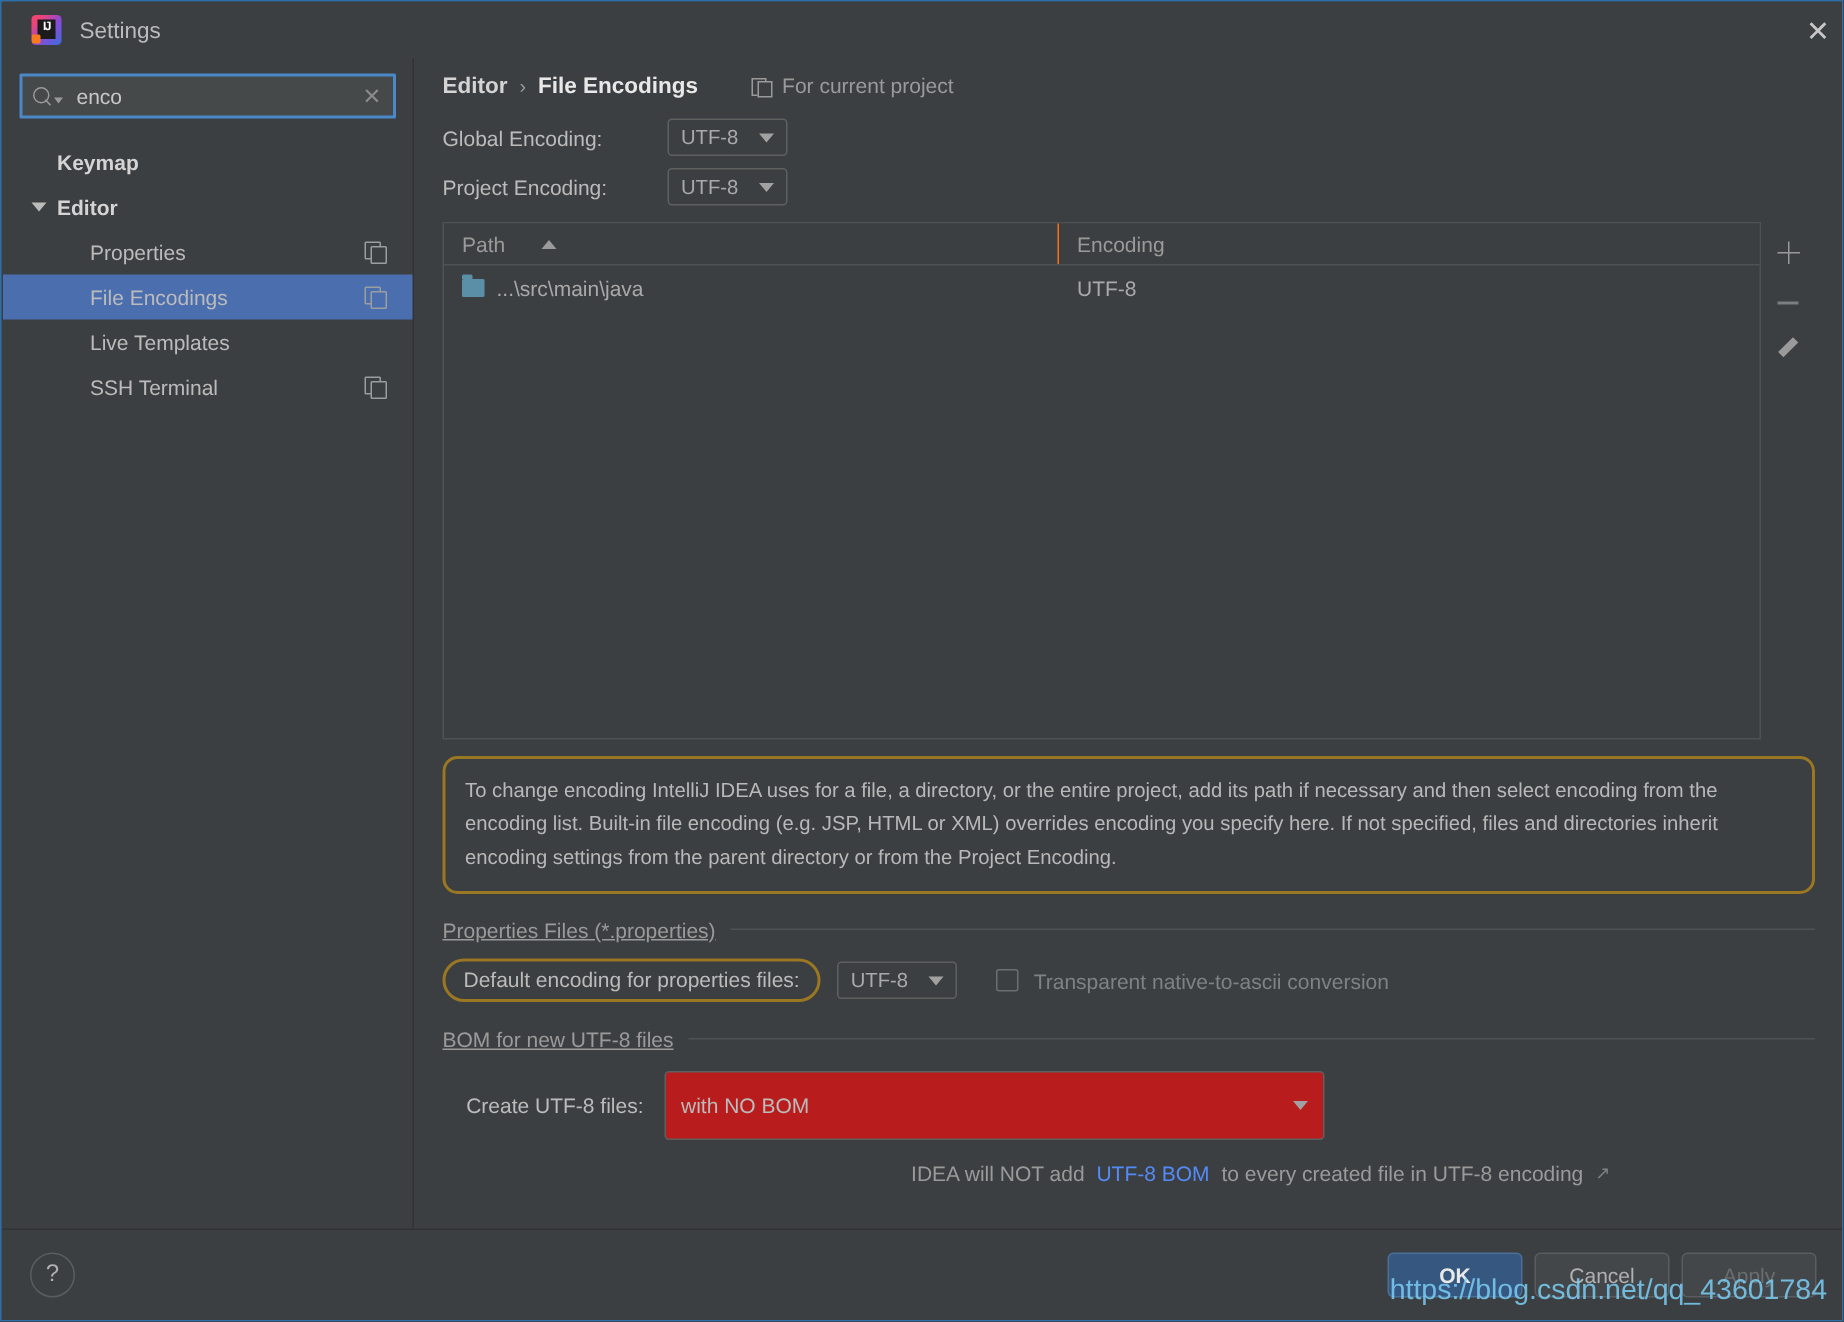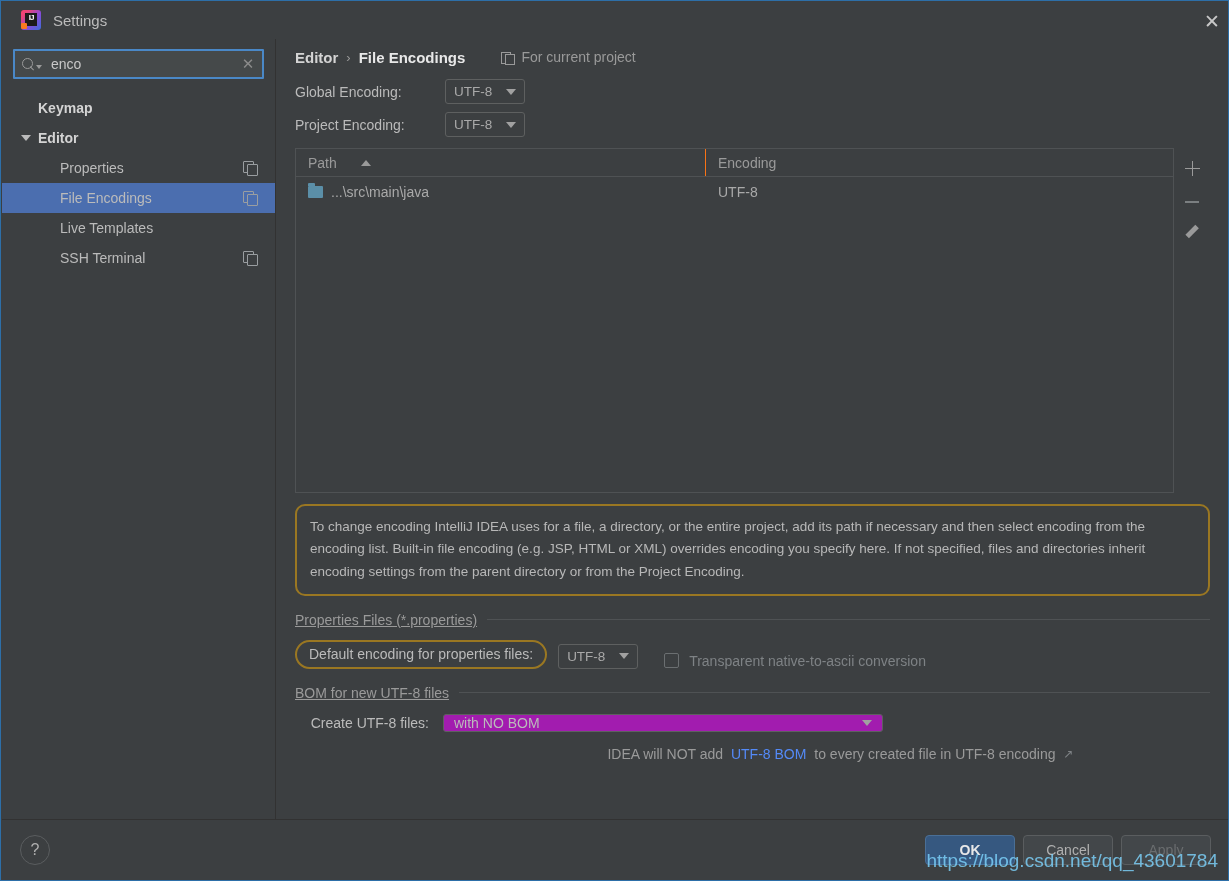--- a/index.html
+++ b/index.html
@@ -422,21 +422,21 @@
   .section-head .line {
     flex: 1;
     height: 1px;
     background: #4f5254;
     margin-left: 10px;
   }
 
   .prop-row {
     margin-top: 11px;
     display: flex;
-    align-items: flex-end;
+    align-items: center;
     height: 30px;
   }
   .pill {
     border: 2px solid #9a7722;
     border-radius: 16px;
     padding: 4px 12px 5px 12px;
     color: #bbbbbb;
     font-size: 14px;
   }
   .checkbox-wrap {
@@ -461,22 +461,22 @@
   }
   .bom-label {
     color: #bbbbbb;
     font-size: 14px;
     width: 148px;
     text-align: right;
     padding-right: 14px;
   }
   .wide-combo {
     width: 440px;
-    height: 18px;
-    background: #a21caf;
+    height: 46px;
+    background: #b91c1c;
     border: 1px solid #5e6060;
     border-radius: 3px;
     display: flex;
     align-items: center;
     padding: 0 10px;
     cursor: pointer;
   }
   .wide-combo .cval { color: #bbbbbb; font-size: 14px; flex: 1; }
   .bom-note {
     margin-top: 14px;

